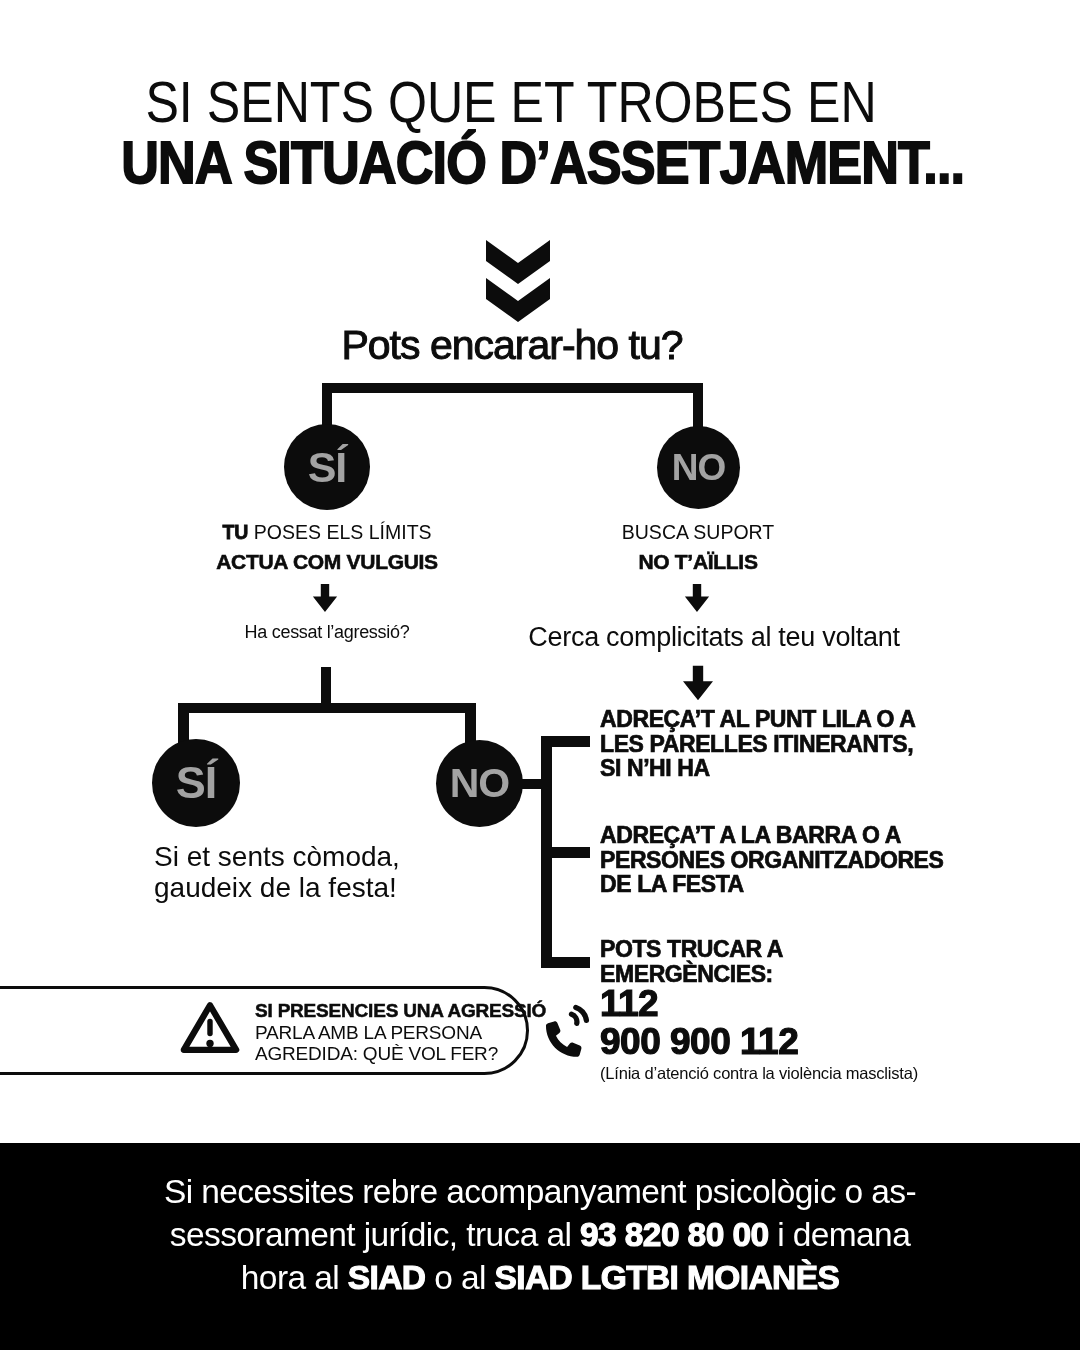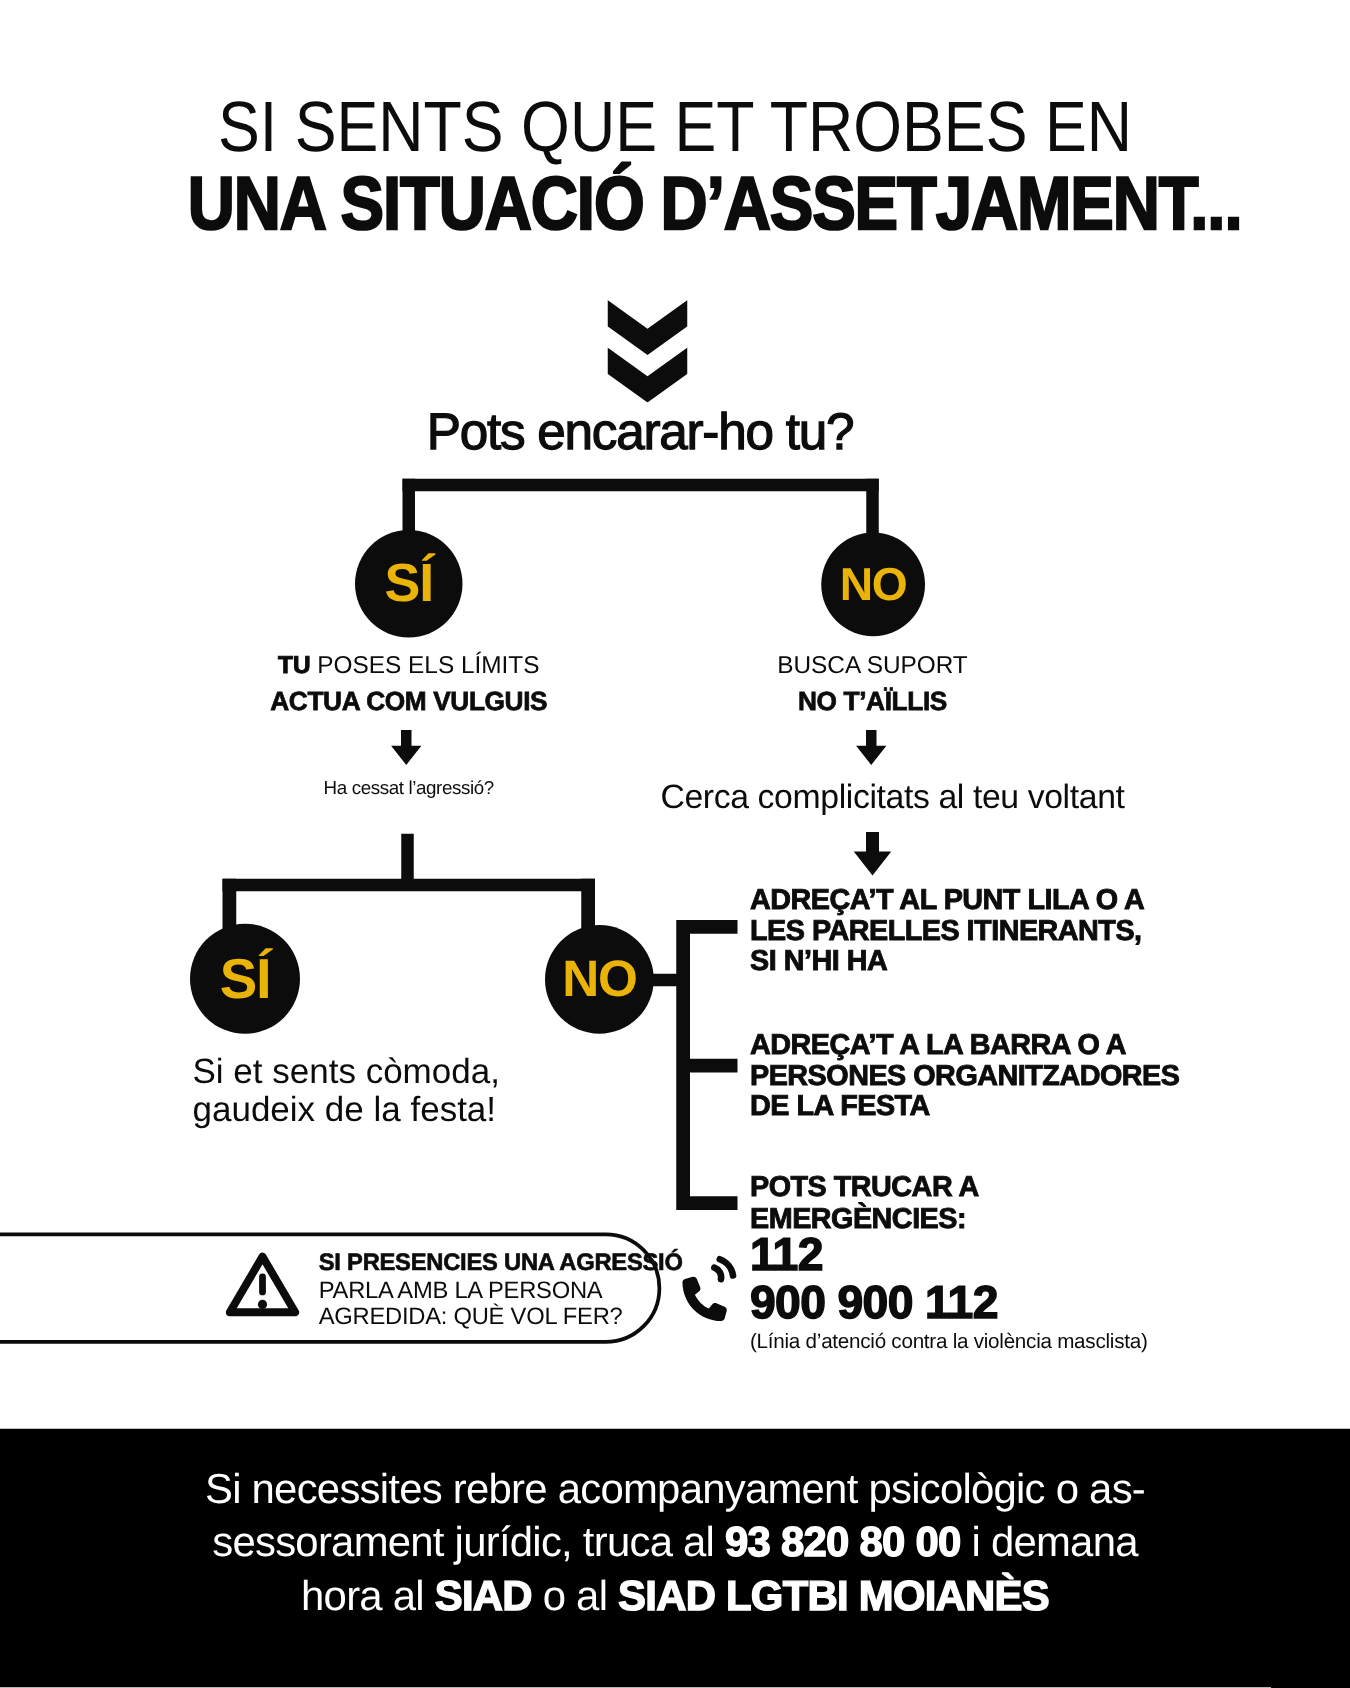--- a/index.html
+++ b/index.html
@@ -5,31 +5,31 @@
   html,body{margin:0;padding:0;background:#e8e8e8;}
   .poster{
     position:relative;width:1080px;height:1350px;margin:0 auto;
     background:#ffffff;color:#0c0c0c;overflow:hidden;
     font-family:"Liberation Sans",sans-serif;
   }
   .abs{position:absolute;}
   .ln{position:absolute;background:#0c0c0c;}
   .cx{transform:translateX(-50%);text-align:center;white-space:nowrap;}
   .circle{
-    position:absolute;background:#0c0c0c;border-radius:50%;color:#eab308;
+    position:absolute;background:#0c0c0c;border-radius:50%;color:#a3a3a3;
     display:flex;align-items:center;justify-content:center;
     font-weight:700;letter-spacing:-1px;
   }
   .semiheavy{-webkit-text-stroke:0.8px;}
   svg{display:block;}
   .fill{fill:#0c0c0c;}
   .stroke{fill:none;stroke:#0c0c0c;}
 
   
-  #title{left:540px;top:72px;width:896px;}
+  #title{left:511px;top:72px;width:896px;}
   #title .t1{font-size:57px;line-height:60px;font-weight:400;letter-spacing:0px;transform:scaleX(.88);transform-origin:center;}
   #title .t2{font-size:60px;line-height:62px;font-weight:700;letter-spacing:-1px;transform:scaleX(.87);transform-origin:center;-webkit-text-stroke:1.8px;}
 
   #chevron{left:486px;top:240px;}
 
   #q1{left:512px;top:322px;font-size:41px;font-weight:400;letter-spacing:-1px;-webkit-text-stroke:1px;}
 
   
   #l1bar{left:322px;top:383px;width:381px;height:10px;}
   #l1dl{left:322px;top:383px;width:10px;height:46px;}
@@ -39,21 +39,21 @@
   #cno1{left:657px;top:426px;width:83px;height:83px;font-size:37px;}
 
   #lblyes1{left:327px;top:518px;font-size:19.5px;line-height:29px;}
   #lblno1{left:698px;top:518px;font-size:19.5px;line-height:29px;}
   .lbl2{font-size:21px;font-weight:700;-webkit-text-stroke:0.6px;letter-spacing:-0.3px;}
 
   #arr1l{left:312px;top:584px;}
   #arr1r{left:684px;top:584px;}
   #arr2r{left:683px;top:665px;}
 
-  #q2a{left:327px;top:622px;font-size:15px;letter-spacing:-0.3px;}
+  #q2a{left:327px;top:622px;font-size:18px;letter-spacing:-0.3px;}
   #q2b{left:714px;top:622px;font-size:27px;letter-spacing:-0.3px;}
 
   
   #l2stub{left:321px;top:667px;width:10px;height:41px;}
   #l2bar{left:178px;top:703px;width:298px;height:10px;}
   #l2dl{left:178px;top:703px;width:11px;height:44px;}
   #l2dr{left:465px;top:703px;width:11px;height:44px;}
 
   #cyes2{left:152px;top:739px;width:88px;height:88px;font-size:45px;}
   #cno2{left:436px;top:740px;width:87px;height:87px;font-size:41px;}

